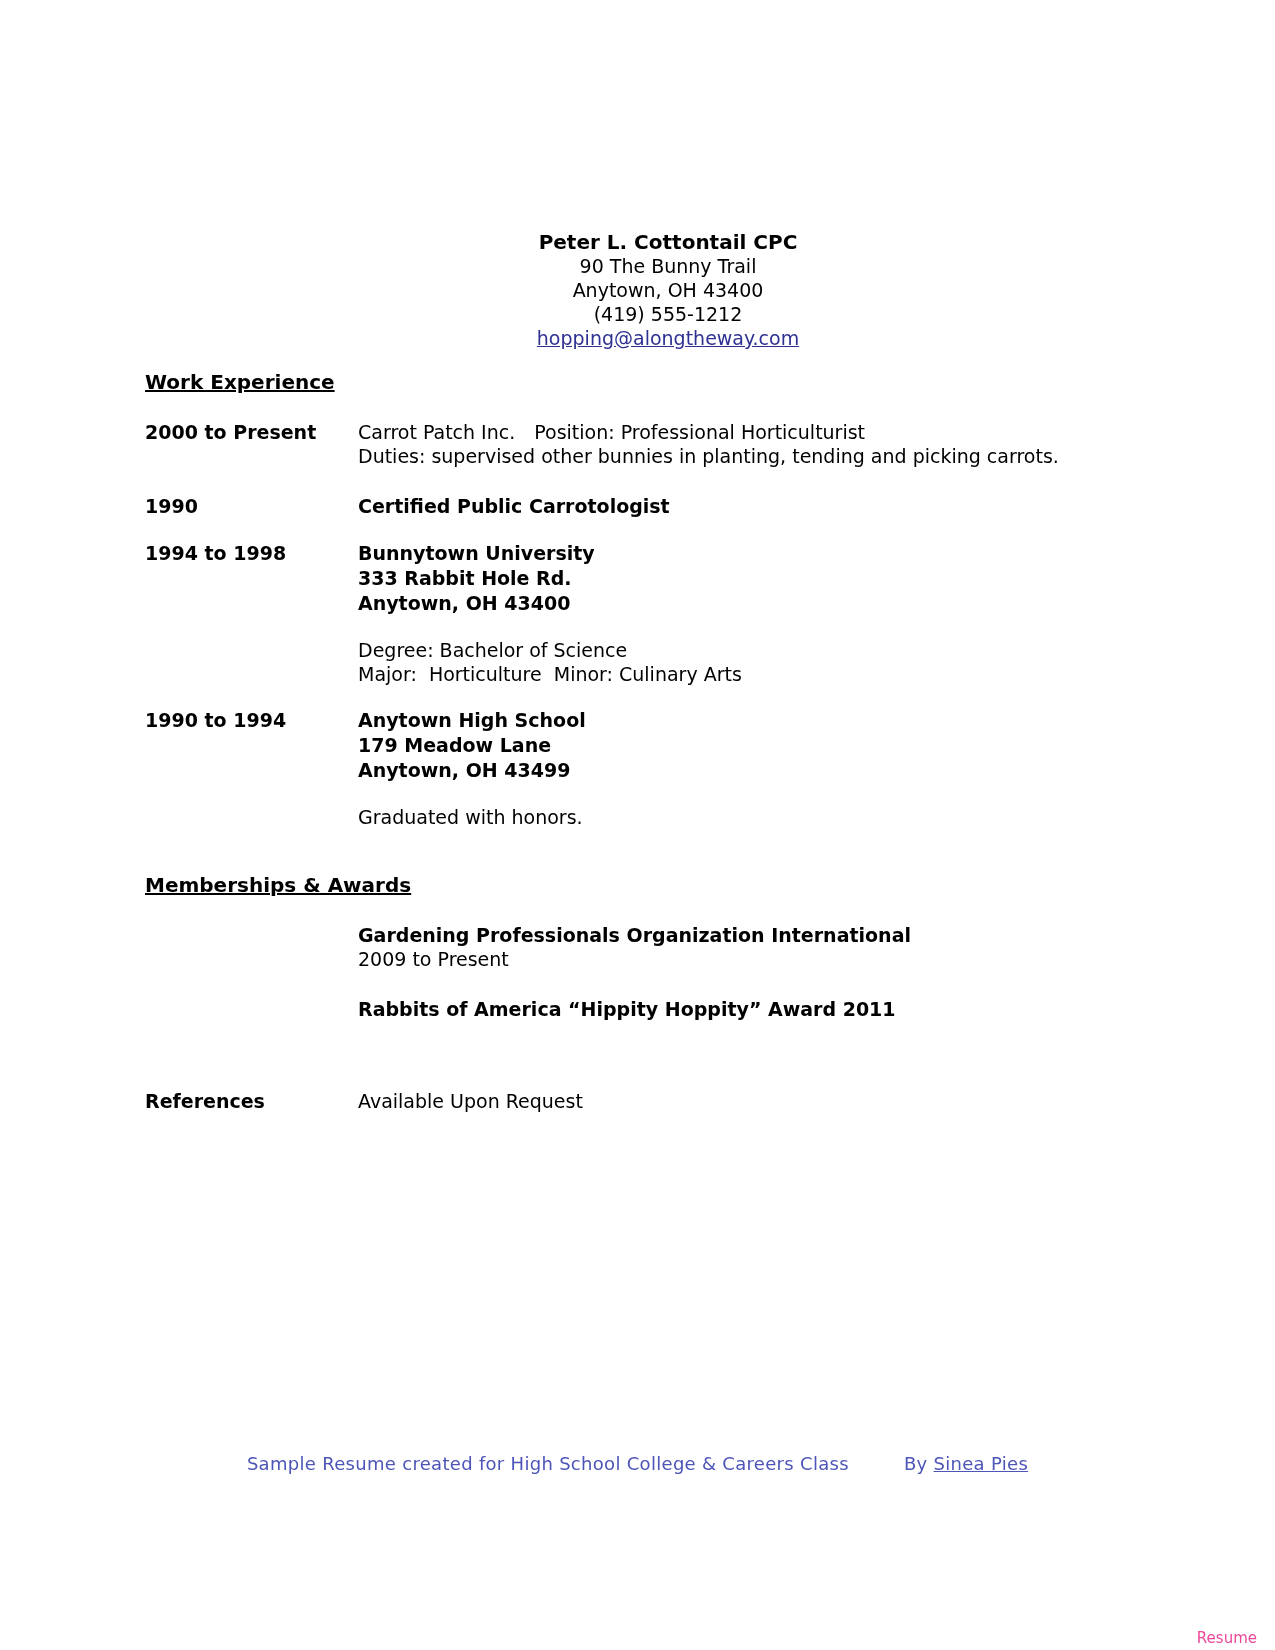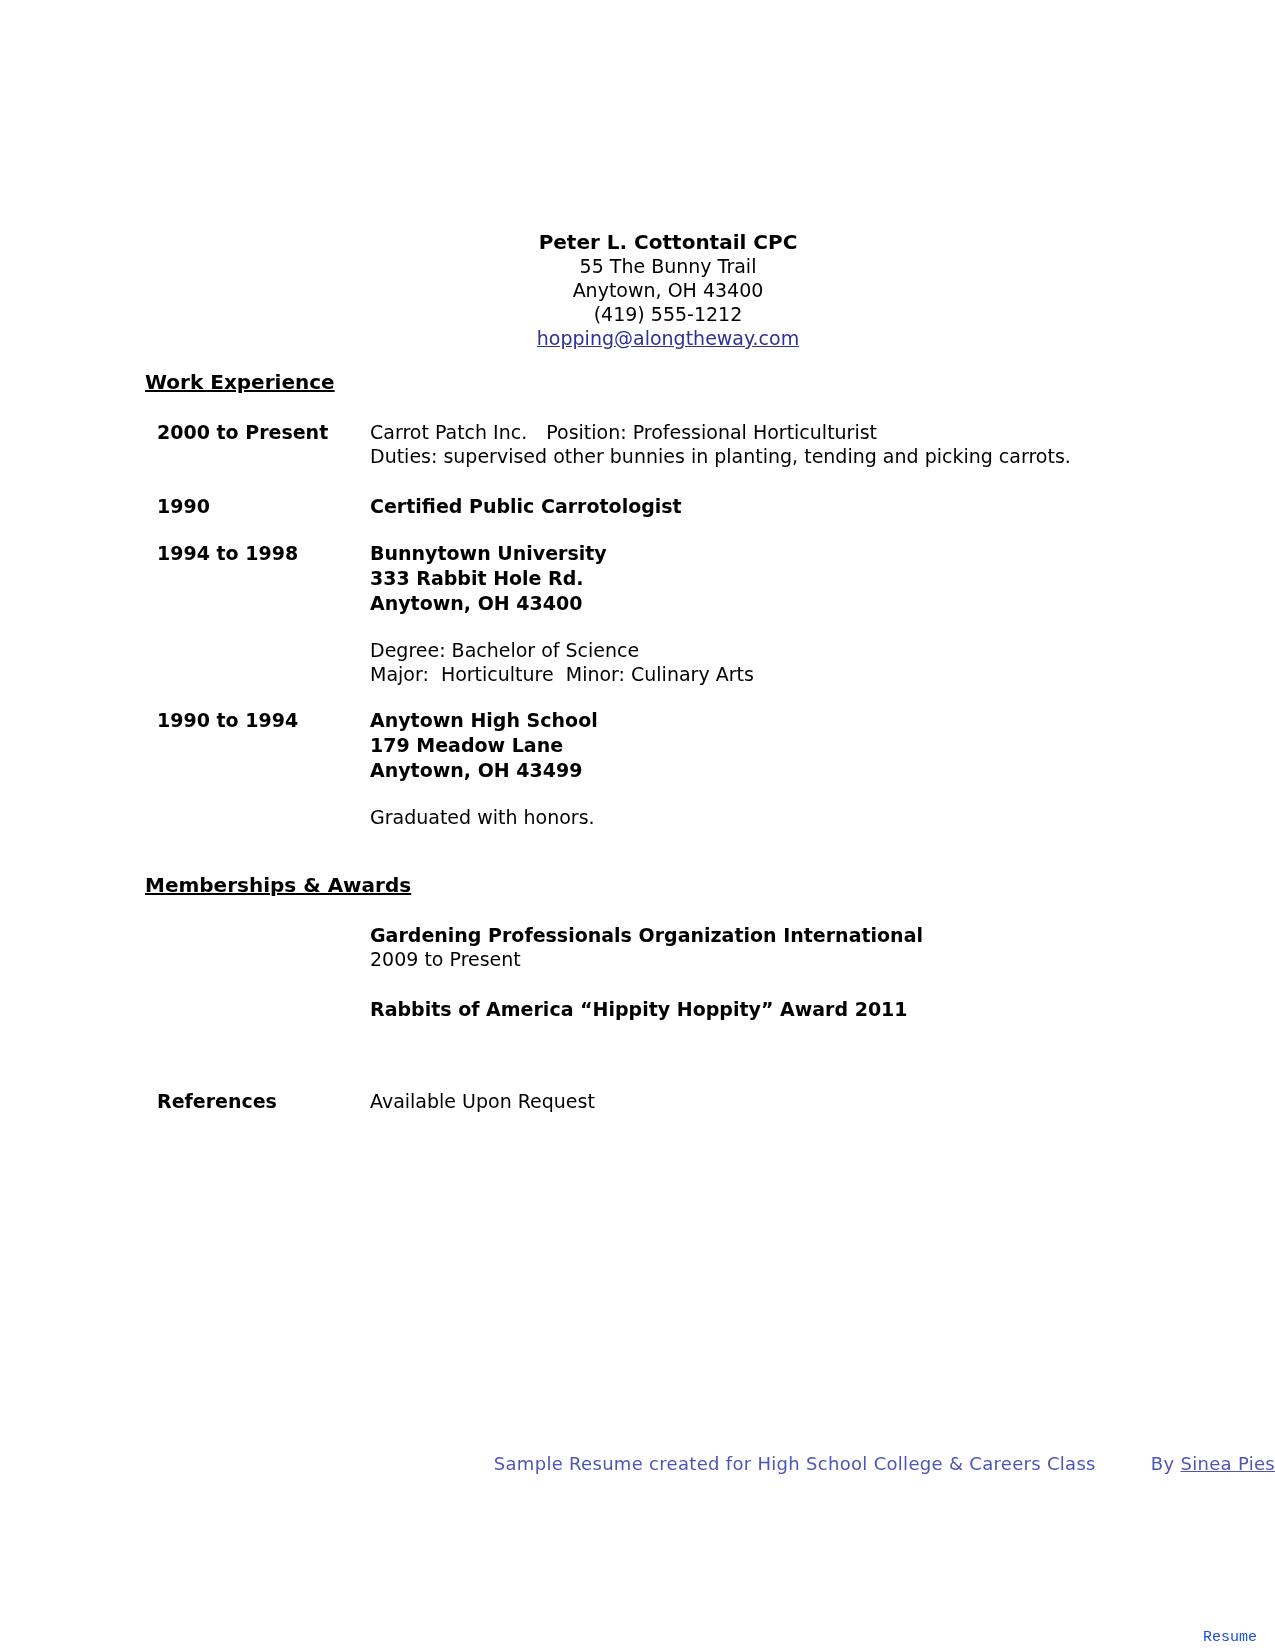--- a/index.html
+++ b/index.html
@@ -47,21 +47,20 @@
     margin-top: 44px;
   }
   .row {
     display: flex;
     align-items: flex-start;
   }
   .col-date {
     width: 213px;
     flex-shrink: 0;
     font-weight: bold;
-    margin-left: 12px;
   }
   .col-main {
     flex: 1;
     min-width: 0;
   }
   .job, .edu-entry, .mem-item {
     margin-bottom: 26px;
   }
   .edu-entry {
     margin-bottom: 22px;
@@ -85,49 +84,48 @@
     margin-top: 68px;
   }
   .references-heading {
     font-weight: bold;
   }
   .footer {
     position: absolute;
     top: 1452px;
     left: 0;
     width: 1275px;
-    text-align: right;
+    text-align: center;
     color: var(--footer-color, #4d55b8);
     font-size: 18px;
     font-weight: 500;
     letter-spacing: 0.3px;
   }
   .footer .by-group { margin-left: 55px; }
   .footer a {
     color: var(--footer-color, #4d55b8);
     text-decoration: underline;
     cursor: pointer;
   }
   .corner-label {
     position: absolute;
     top: 1626px;
     right: 18px;
     font-size: 15px;
-    color: #1d4ed8;
-    font-family: Liberation Mono, monospace;
+    color: #ec4899;
   }
 </style>
 </head>
 <body>
 
 <div class="page">
 
   <div class="header">
     <div class="name">Peter L. Cottontail CPC</div>
-    <div>55 The Bunny Trail</div>
+    <div>90 The Bunny Trail</div>
     <div>Anytown, OH 43400</div>
     <div>(419) 555-1212</div>
     <div><a class="email">hopping@alongtheway.com</a></div>
   </div>
 
   <div class="section-heading">Work Experience</div>
 
   <div class="row job">
     <div class="col-date">2000 to Present</div>
     <div class="col-main">

